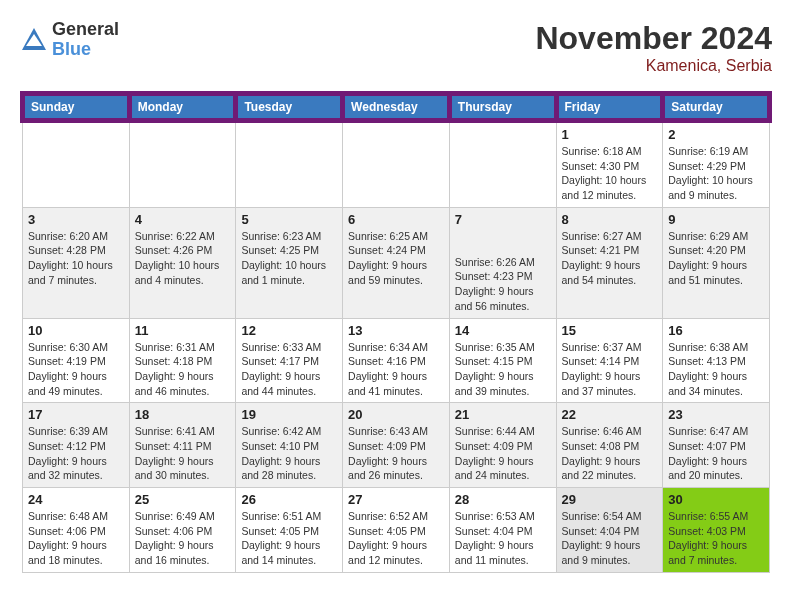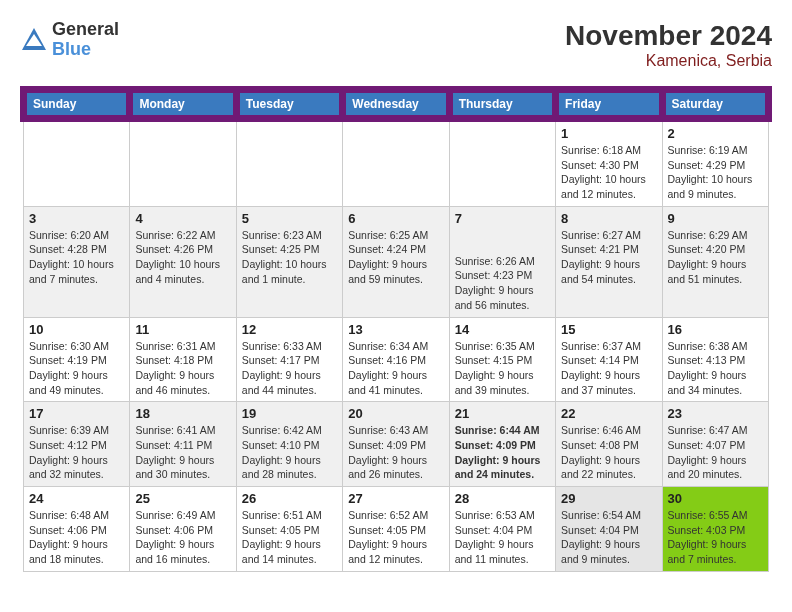--- a/index.html
+++ b/index.html
@@ -37,41 +37,41 @@
       color: #4a90d9;
     }
     .logo-icon {
       width: 28px;
       height: 28px;
     }
     .title-area {
       text-align: right;
     }
     .month-title {
-      font-size: 28px;
+      font-size: 32px;
       font-weight: bold;
       color: #333;
     }
     .location-title {
       font-size: 16px;
       color: #7f1d1d;
     }
     .calendar {
       width: 100%;
       border-collapse: collapse;
       font-size: 11px;
     }
     .calendar th {
       background: #3a7abf;
       color: #fff;
       text-align: left;
       padding: 4px 6px;
       font-size: 12px;
       font-weight: bold;
-      border: 7px solid #701a75;
+      border: 5px solid #701a75;
     }
     .calendar td {
       border: 1px solid #ccc;
       vertical-align: top;
       padding: 4px 5px;
       width: calc(100%/7);
       height: 80px;
       background: #fff;
     }
     .calendar tr:nth-child(even) td {
@@ -252,21 +252,21 @@
 Daylight: 9 hours and 28 minutes.</div>
         </td>
         <td style="background: rgb(240, 240, 240);">
           <div class="day-number">20</div>
           <div class="day-info" style="white-space: pre-line;">Sunrise: 6:43 AM
 Sunset: 4:09 PM
 Daylight: 9 hours and 26 minutes.</div>
         </td>
         <td style="background: rgb(240, 240, 240);">
           <div class="day-number">21</div>
-          <div class="day-info" style="white-space: pre-line; font-weight: bold;">Sunrise: 6:44 AM
+          <div class="day-info" style="white-space: pre-line;">Sunrise: 6:44 AM
 Sunset: 4:09 PM
 Daylight: 9 hours and 24 minutes.</div>
         </td>
         <td style="background: rgb(240, 240, 240);">
           <div class="day-number">22</div>
           <div class="day-info" style="white-space: pre-line;">Sunrise: 6:46 AM
 Sunset: 4:08 PM
 Daylight: 9 hours and 22 minutes.</div>
         </td>
         <td style="background: rgb(240, 240, 240);">

